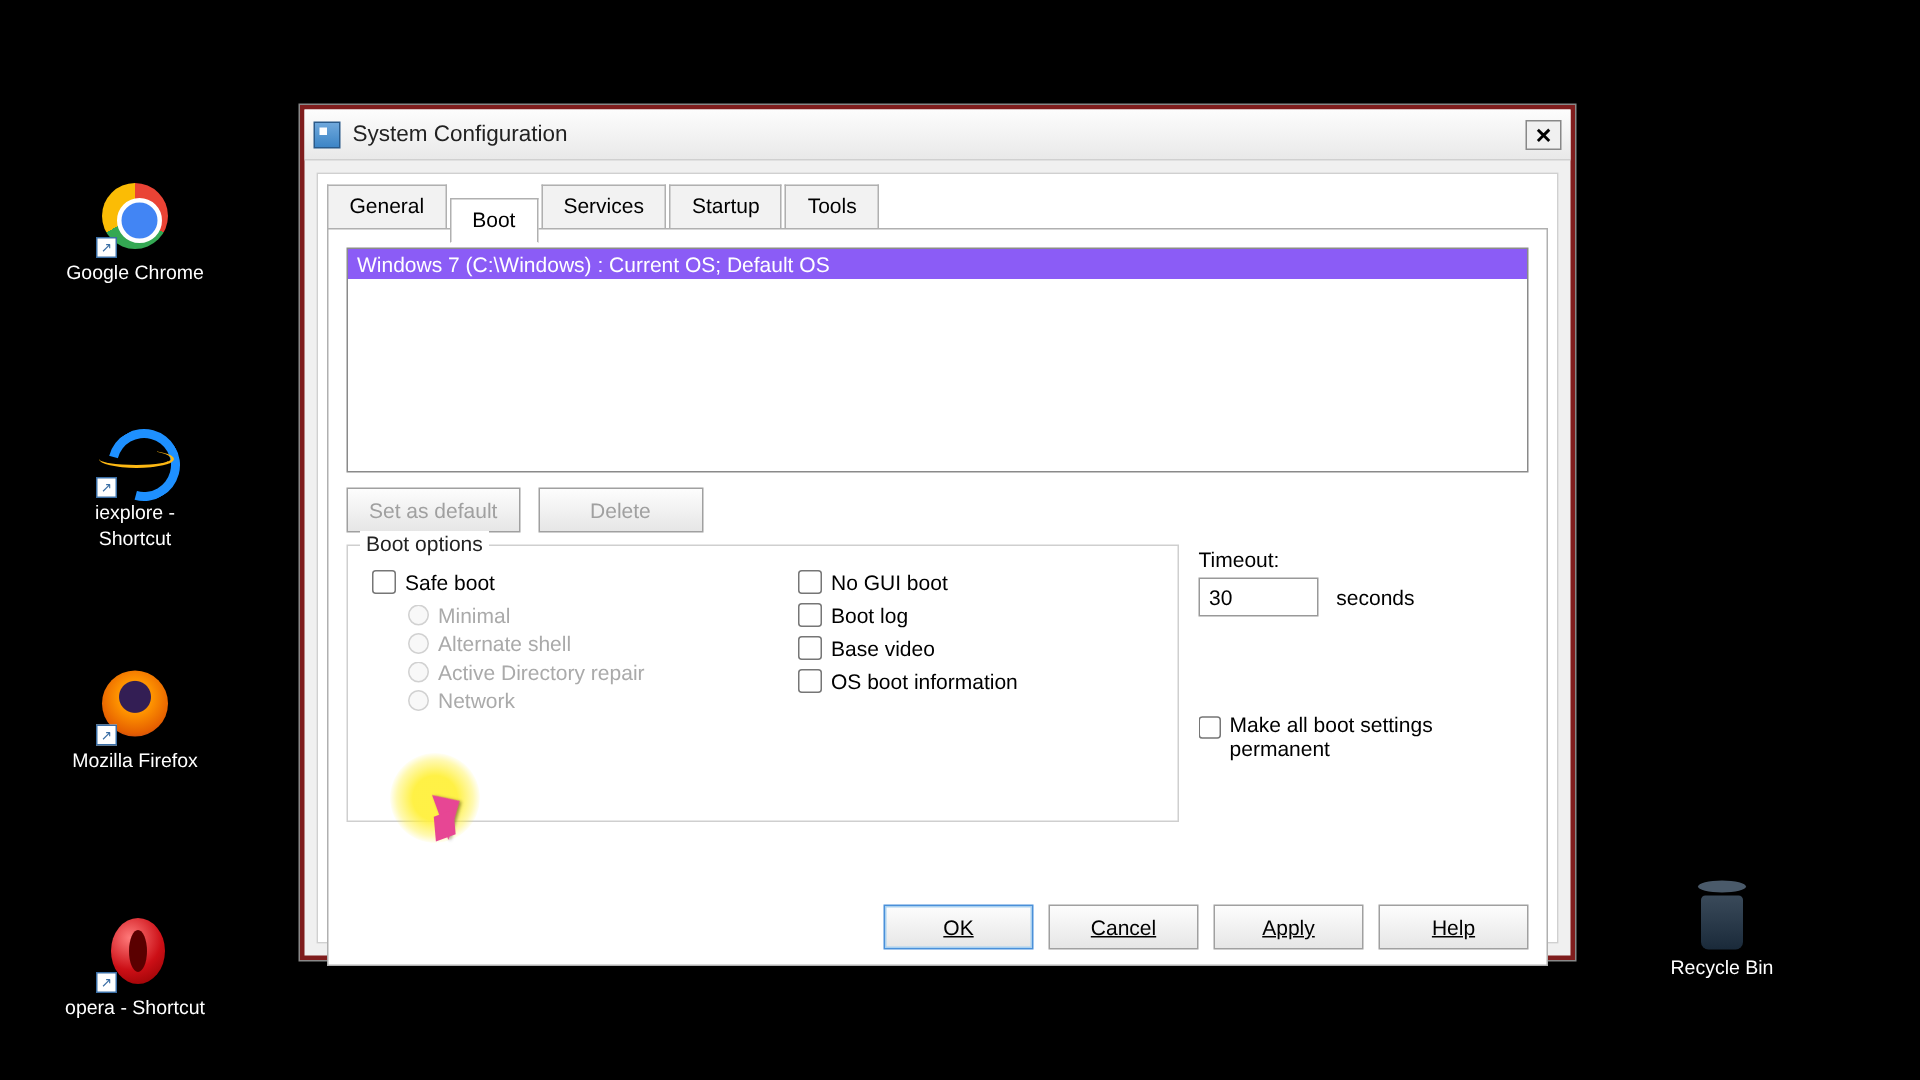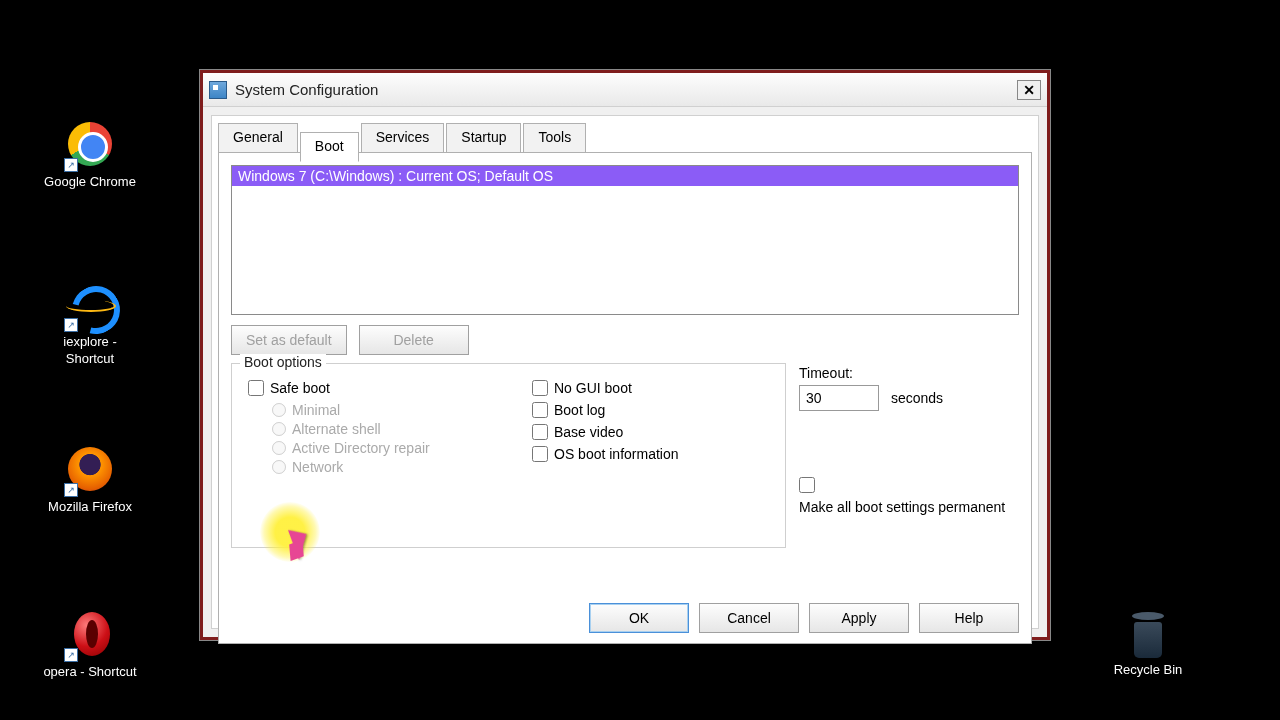--- a/index.html
+++ b/index.html
@@ -50,32 +50,32 @@
 .btn { height: 30px; padding: 0 14px; font-size: 14px; background: linear-gradient(#fdfdfd,#e6e6e6); border: 1px solid #a0a0a0; cursor: pointer; min-width: 110px; }
 .btn:disabled { color: #a0a0a0; cursor: default; }
 
 .boot-fieldset { position: absolute; left: 12px; top: 210px; width: 555px; height: 185px; border: 1px solid #cfcfcf; padding: 10px 14px 6px; }
 .boot-fieldset .legend { position: absolute; top: -10px; left: 8px; background: #fff; padding: 0 4px; font-size: 14px; color: #222; }
 
 .timeout-area { position: absolute; left: 580px; top: 212px; font-size: 14px; }
 .timeout-area input { width: 80px; height: 26px; border: 1px solid #999; padding: 0 6px; font-size: 14px; margin-top: 4px; }
 .timeout-area .sec { margin-left: 8px; }
 
-.permanent-area { position: absolute; left: 580px; top: 322px; font-size: 14px; display: flex; align-items: flex-start; gap: 6px; width: 210px; flex-direction: column; }
+.permanent-area { position: absolute; left: 580px; top: 322px; font-size: 14px; display: flex; align-items: flex-start; gap: 6px; width: 210px; }
 
 .chk { display: flex; align-items: center; gap: 6px; font-size: 14px; margin-bottom: 6px; }
 .chk input[type=checkbox] { width: 16px; height: 16px; }
 .radio { display: flex; align-items: center; gap: 6px; font-size: 14px; margin: 1px 0 3px 24px; color: #aaa; }
 .radio input { width: 14px; height: 14px; }
 
 .col-left { position: absolute; left: 16px; top: 16px; width: 260px; }
 .col-right { position: absolute; left: 300px; top: 16px; width: 240px; }
 
 .bottom-buttons { position: absolute; right: 12px; bottom: 10px; display: flex; gap: 10px; }
-.bottom-buttons .btn { min-width: 100px; height: 30px; }
+.bottom-buttons .btn { min-width: 100px; height: 30px; text-decoration: underline; }
 .bottom-buttons .btn.primary { border: 1px solid #4a90d9; box-shadow: 0 0 0 1px #a8d0f0 inset; }
 
 .highlight-cursor { position: absolute; left: 260px; top: 502px; width: 80px; height: 80px; pointer-events: none; z-index: 50; }
 .highlight-cursor .glow { width: 60px; height: 60px; border-radius: 50%; background: radial-gradient(circle, rgba(255,240,60,0.95) 35%, rgba(255,240,60,0.4) 60%, rgba(255,240,60,0) 72%); position: absolute; top: 0; left: 0; }
 .highlight-cursor .arrow { position: absolute; top: 28px; left: 28px; width: 0; height: 0; transform: rotate(-20deg); }
 .highlight-cursor .arrow::before { content:""; position:absolute; width:0; height:0; border-left: 16px solid #e74694; border-top: 10px solid transparent; border-bottom: 22px solid transparent; filter: drop-shadow(1px 1px 1px rgba(0,0,0,0.4)); }
 .highlight-cursor .arrow::after { content:""; position:absolute; top:14px; left:-6px; width:14px; height:16px; background:#e74694; transform: skewX(-15deg); }
 </style>
 </head>
 <body>
@@ -107,21 +107,21 @@
   </div>
 
   <div class="desktop-icon" style="left:42px; top:610px">
     <div class="ico">
         <div class="opera-ico"></div>
         <div class="shortcut-arrow">↗</div>
       </div>
     <div class="label">opera - Shortcut</div>
   </div>
 
-  <div class="desktop-icon" style="left:1100px; top:610px">
+  <div class="desktop-icon" style="left:1100px; top:585px">
     <div class="bin-ico"></div>
     <div class="label">Recycle Bin</div>
   </div>
 
   <div class="dialog">
     <div class="titlebar">
       <div class="app-icon"></div>
       <div class="title">System Configuration</div>
       <div class="close">✕</div>
     </div>

